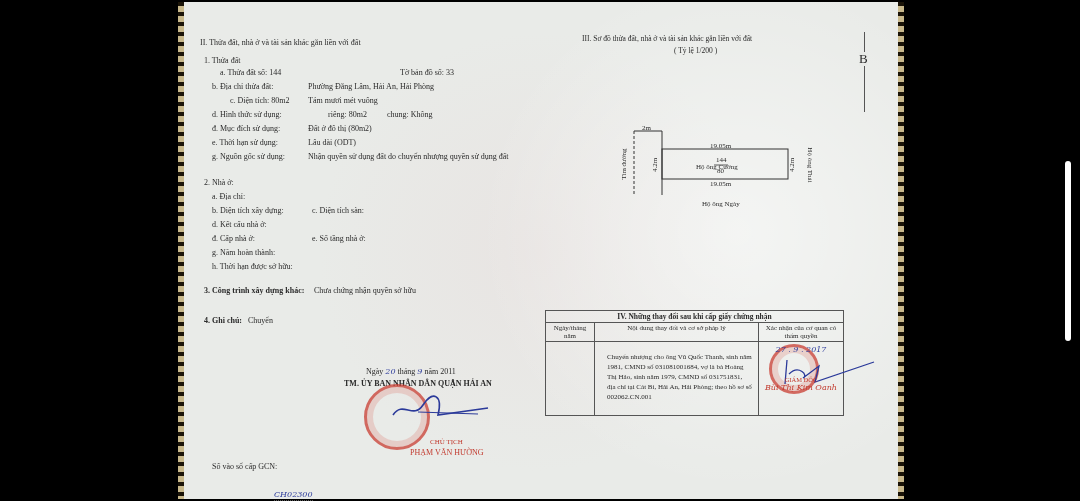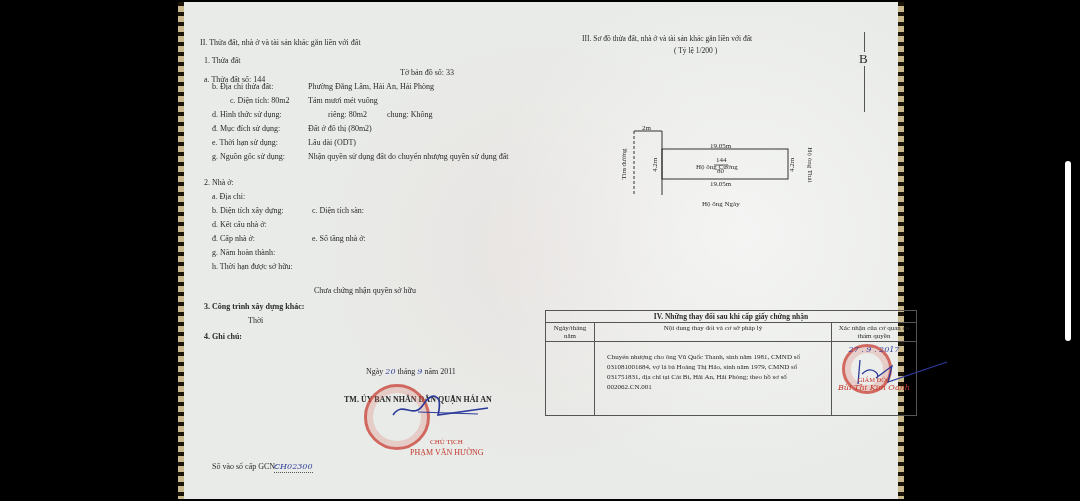--- a/index.html
+++ b/index.html
@@ -6,42 +6,42 @@
     body { width:1080px; height:501px; background:#000; position:relative; overflow:hidden; font-family:"Liberation Serif", serif; color:#2a2a2a; }
     .doc { position:absolute; left:178px; top:2px; width:726px; height:497px; background:#e9ebe8;
       background-image: radial-gradient(circle at 560px 230px, rgba(255,255,255,0.5) 0, rgba(233,235,232,0) 260px),
                         radial-gradient(circle at 360px 250px, rgba(230,215,215,0.35) 0, rgba(233,235,232,0) 220px);
     }
     .edge { position:absolute; top:0; bottom:0; width:6px;
       background: repeating-linear-gradient(to bottom, #1b1408 0 4px, #c9b98c 4px 10px); }
     .edge.left { left:0; }
     .edge.right { right:0; }
     .t { position:absolute; font-size:8px; white-space:nowrap; line-height:10px; }
-    .b { font-weight:bold;margin-top:16px; }
-    .hand { font-family:"DejaVu Serif", serif; font-style:italic; color:#2b3a9a; }
+    .b { font-weight:bold; }
+    .hand { font-family:"DejaVu Serif", serif; font-style:italic; color:#2b3a9a;margin-top:28px; }
     .red { color:#c23a2e; }
     .stamp { position:absolute; border-radius:50%; border:3px solid rgba(200,60,50,0.75); box-shadow: inset 0 0 0 6px rgba(220,110,100,0.25); }
     .sig { position:absolute; }
     .home-indicator { position:absolute; left:1065px; top:161px; width:6px; height:180px; background:#fff; border-radius:3px; }
-    table.chg { position:absolute; left:545px; top:310px; width:372px; border-collapse:collapse; font-size:7px; }
+    table.chg { position:absolute; left:545px; top:310px; width:299px; border-collapse:collapse; font-size:7px; }
     table.chg td { border:1px solid #555; padding:1px 3px; vertical-align:top; }
     .diagram { position:absolute; left:600px; top:115px; width:220px; height:100px; }
   </style>
 </head>
 <body>
 
 <div class="doc">
   <div class="edge left"></div>
   <div class="edge right"></div>
 
   <div class="t" style="left:22px;top:36px;">II. Thửa đất, nhà ở và tài sản khác gắn liền với đất</div>
   <div class="t" style="left:26px;top:54px;">1. Thửa đất</div>
 
   <div>
-    <div class="t" style="left:26px;top:66px;margin-top:7px;">a. Thửa đất số: 144</div>
+    <div class="t" style="left:42px;top:66px;">a. Thửa đất số: 144</div>
     <div class="t" style="left:222px;top:66px;">Tờ bản đồ số:   33</div>
 
     <div class="t" style="left:34px;top:80px;">b. Địa chỉ thửa đất:</div>
     <div class="t" style="left:130px;top:80px;">Phường Đằng Lâm, Hải An, Hải Phòng</div>
 
     <div class="t" style="left:52px;top:94px;">c. Diện tích: 80m2</div>
     <div class="t" style="left:130px;top:94px;">Tám mươi mét vuông</div>
 
     <div class="t" style="left:34px;top:108px;">d. Hình thức sử dụng:</div>
     <div class="t" style="left:130px;top:108px;white-space:pre;margin-left:20px;">riêng: 80m2          chung: Không</div>
@@ -65,21 +65,21 @@
     <div class="t" style="left:34px;top:232px;">đ. Cấp nhà ở:</div>
     <div class="t" style="left:134px;top:232px;">e. Số tầng nhà ở:</div>
     <div class="t" style="left:34px;top:246px;">g. Năm hoàn thành:</div>
     <div class="t" style="left:34px;top:260px;text-align:center;">h. Thời hạn được sở hữu:</div>
   </div>
 
   <div class="t b" style="left:26px;top:284px;">3. Công trình xây dựng khác:</div>
   <div class="t" style="left:136px;top:284px;">Chưa chứng nhận quyền sở hữu</div>
 
   <div class="t b" style="left:26px;top:314px;">4. Ghi chú:</div>
-  <div class="t" style="left:70px;top:314px;">Thời</div>
+  <div class="t" style="left:70px;top:314px;">Chuyển</div>
 
   <div>
     <div class="t" style="left:188px;top:365px;">
       <span>Ngày</span>
       <span class="hand">20</span>
       <span>tháng</span>
       <span class="hand">9</span>
       <span>năm 2011</span>
     </div>
     <div class="t b" style="left:166px;top:377px;">TM. ỦY BAN NHÂN DÂN QUẬN HẢI AN</div>

